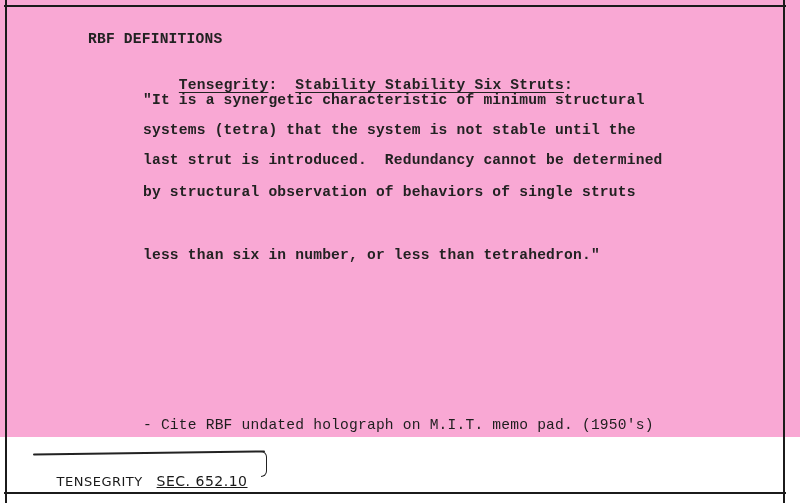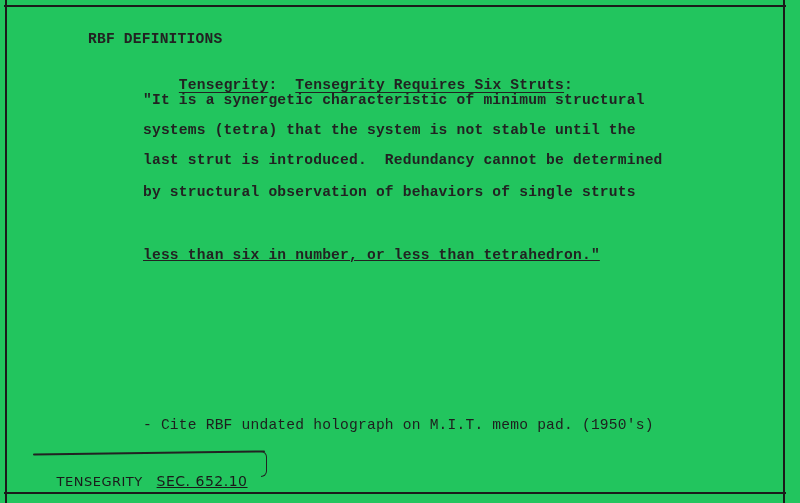--- a/index.html
+++ b/index.html
@@ -11,22 +11,22 @@
       width: 800px;
       height: 503px;
       position: relative;
       overflow: hidden;
       font-family: "Liberation Mono", "DejaVu Sans Mono", monospace;
       color: #1a1a1a;
     }
     .page {
       position: absolute;
       left: 0; top: 0;
-      width: 800px; height: 503px;
-      background: #22c55e;
+      width: 800px; height: 437px;
+      background: #f9a8d4;
     }
     .rule-h {
       position: absolute;
       height: 2px;
       background: #1b1b1b;
     }
     .rule-v {
       position: absolute;
       width: 2px;
       background: #1b1b1b;
@@ -73,28 +73,28 @@
 <div class="page">
 
   <div class="rule-h" style="left:4px; top:5px; width:782px;"></div>
   <div class="rule-h" style="left:4px; top:492px; width:782px;"></div>
   <div class="rule-v" style="left:5px; top:0px; height:503px;"></div>
   <div class="rule-v" style="left:783px; top:0px; height:503px;"></div>
 
   <div class="line" style="left:88px; top:31px;">RBF DEFINITIONS</div>
 
   <div class="line" style="left:143px; top:61px;">
-    <span class="u">Tensegrity</span><span>:</span>  <span class="u">Tensegrity Requires Six Struts</span><span>:</span>
+    <span class="u">Tensegrity</span><span>:</span>  <span class="u">Stability Stability Six Struts</span><span>:</span>
   </div>
 
   <div class="line" style="left:143px; top:92px;">"It is a synergetic characteristic of minimum structural</div>
   <div class="line" style="left:143px; top:152px;">last strut is introduced.  Redundancy cannot be determined</div>
   <div class="line" style="left:143px; top:122px;">systems (tetra) that the system is not stable until the</div>
   <div class="line" style="left:143px; top:184px;">by structural observation of behaviors of single struts</div>
-  <div class="line" style="left:143px; top:247px;text-decoration:underline;">less than six in number, or less than tetrahedron."</div>
+  <div class="line" style="left:143px; top:247px;">less than six in number, or less than tetrahedron."</div>
 
   <div class="line" style="left:143px; top:417px; font-weight:normal; color:#1e1e1e;">- Cite RBF undated holograph on M.I.T. memo pad. (1950's)</div>
 
   <div class="hand-stroke" style="left:33px; top:452px; width:232px;"></div>
   <div class="hand-bracket" style="left:261px; top:451px; height:24px;"></div>
   <div class="hand" style="left:38px; top:458px;">
     <span>TENSEGRITY</span>   <span style="font-size:14px;text-decoration:underline;">SEC. 652.10</span>
   </div>
 
 </div>

